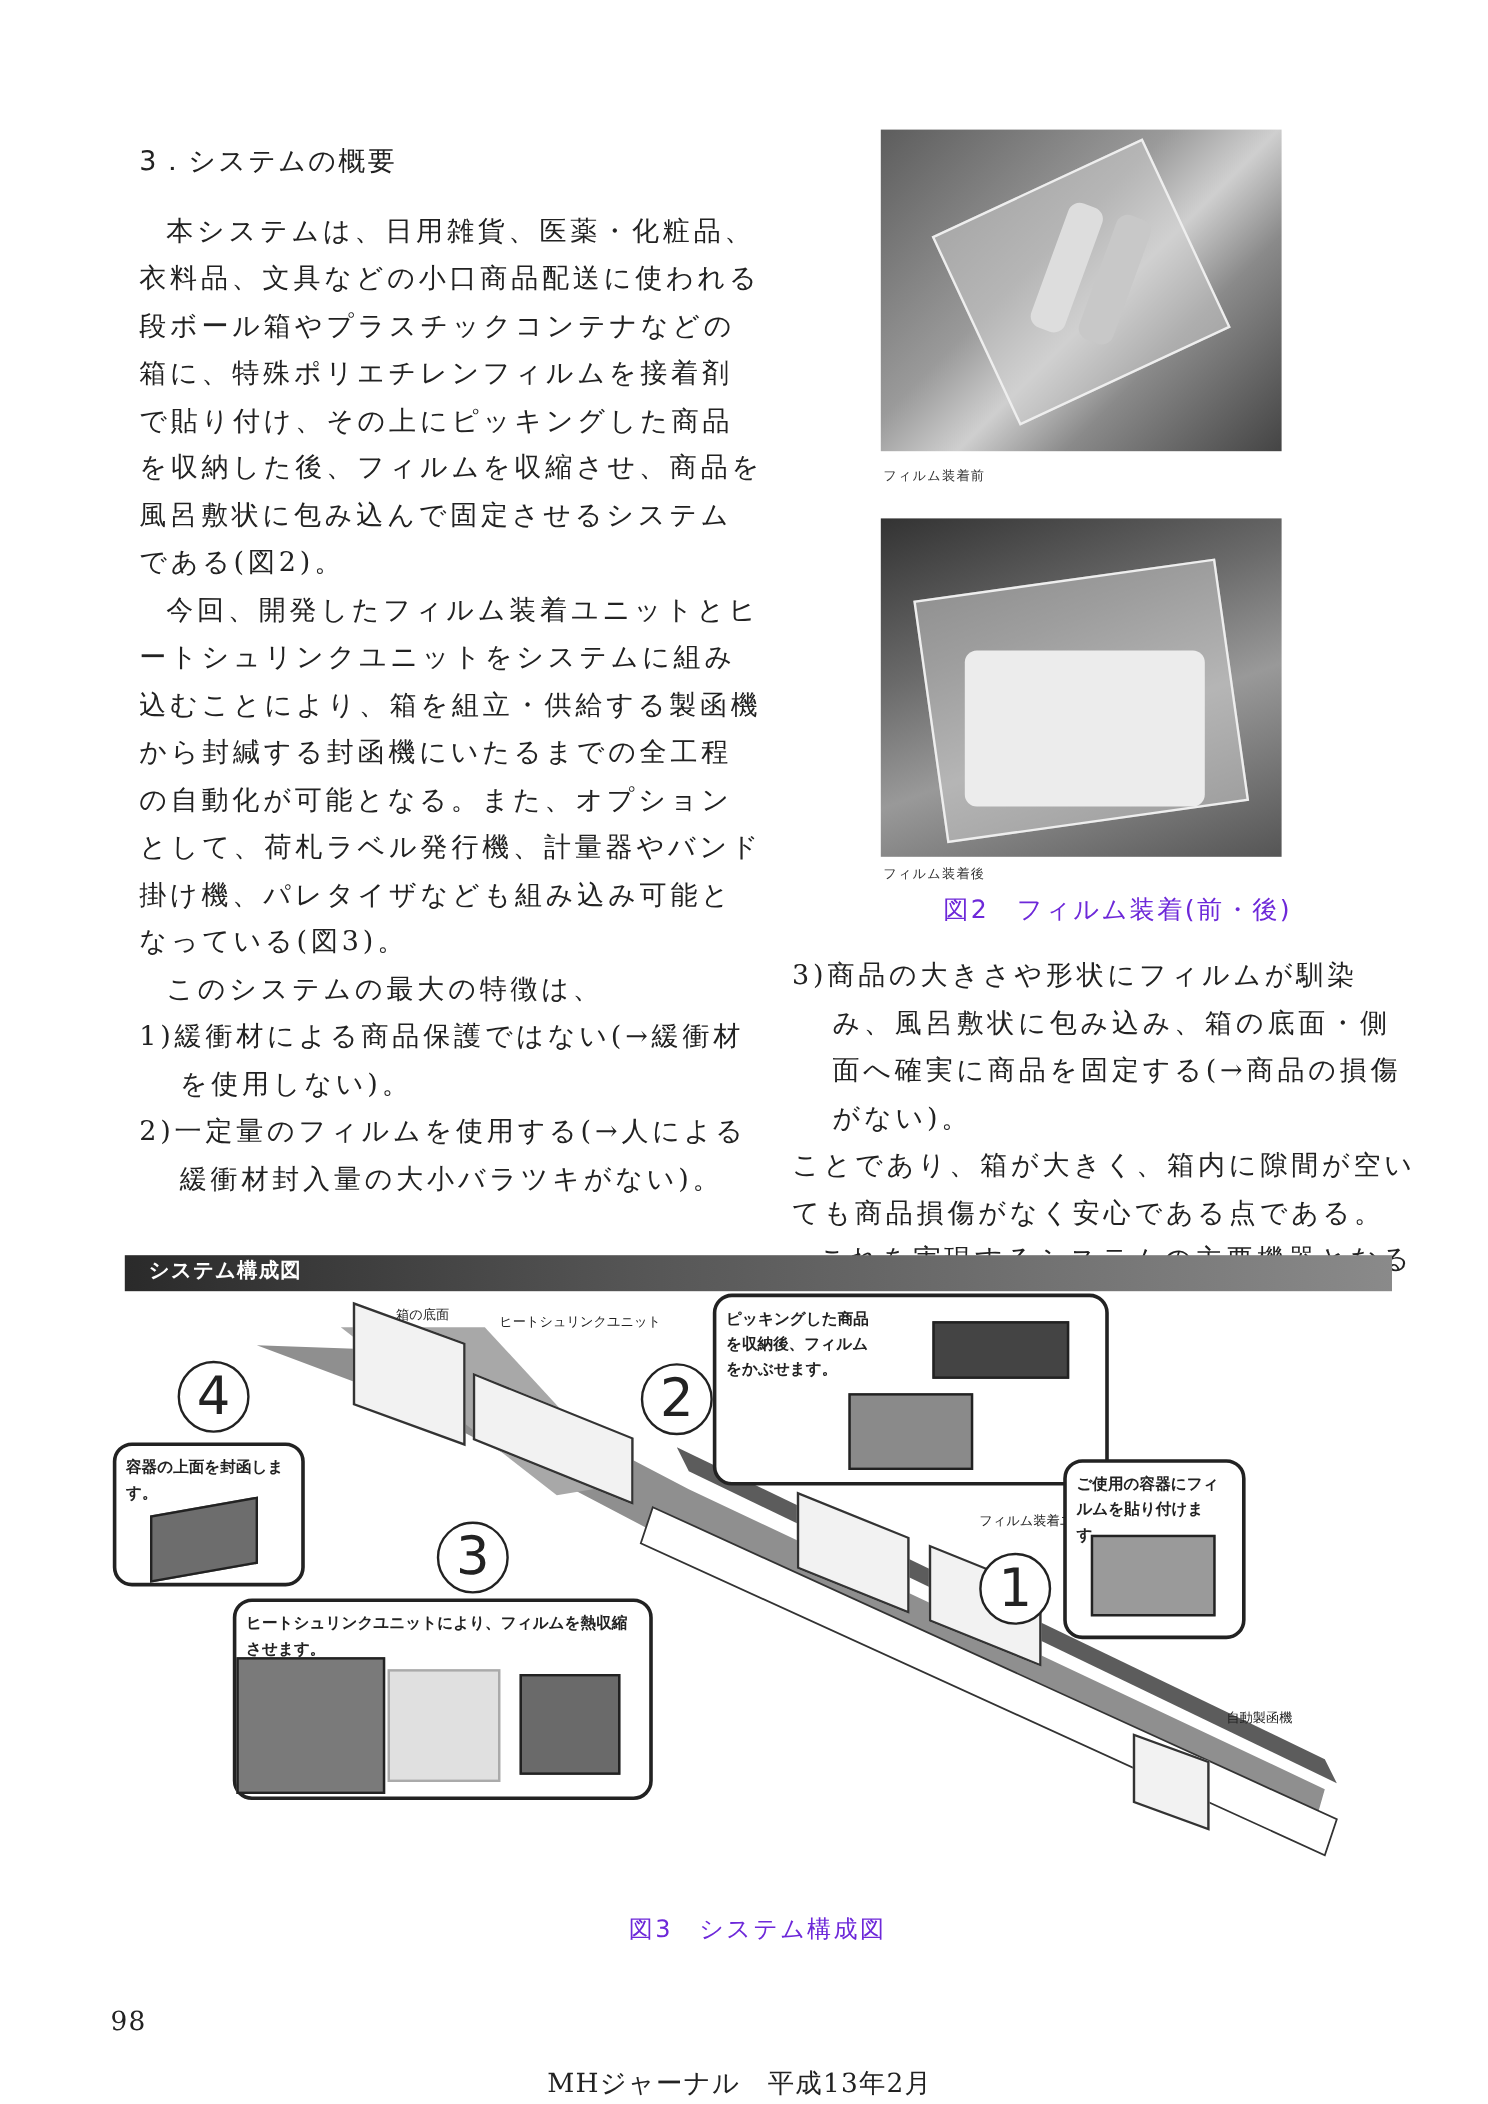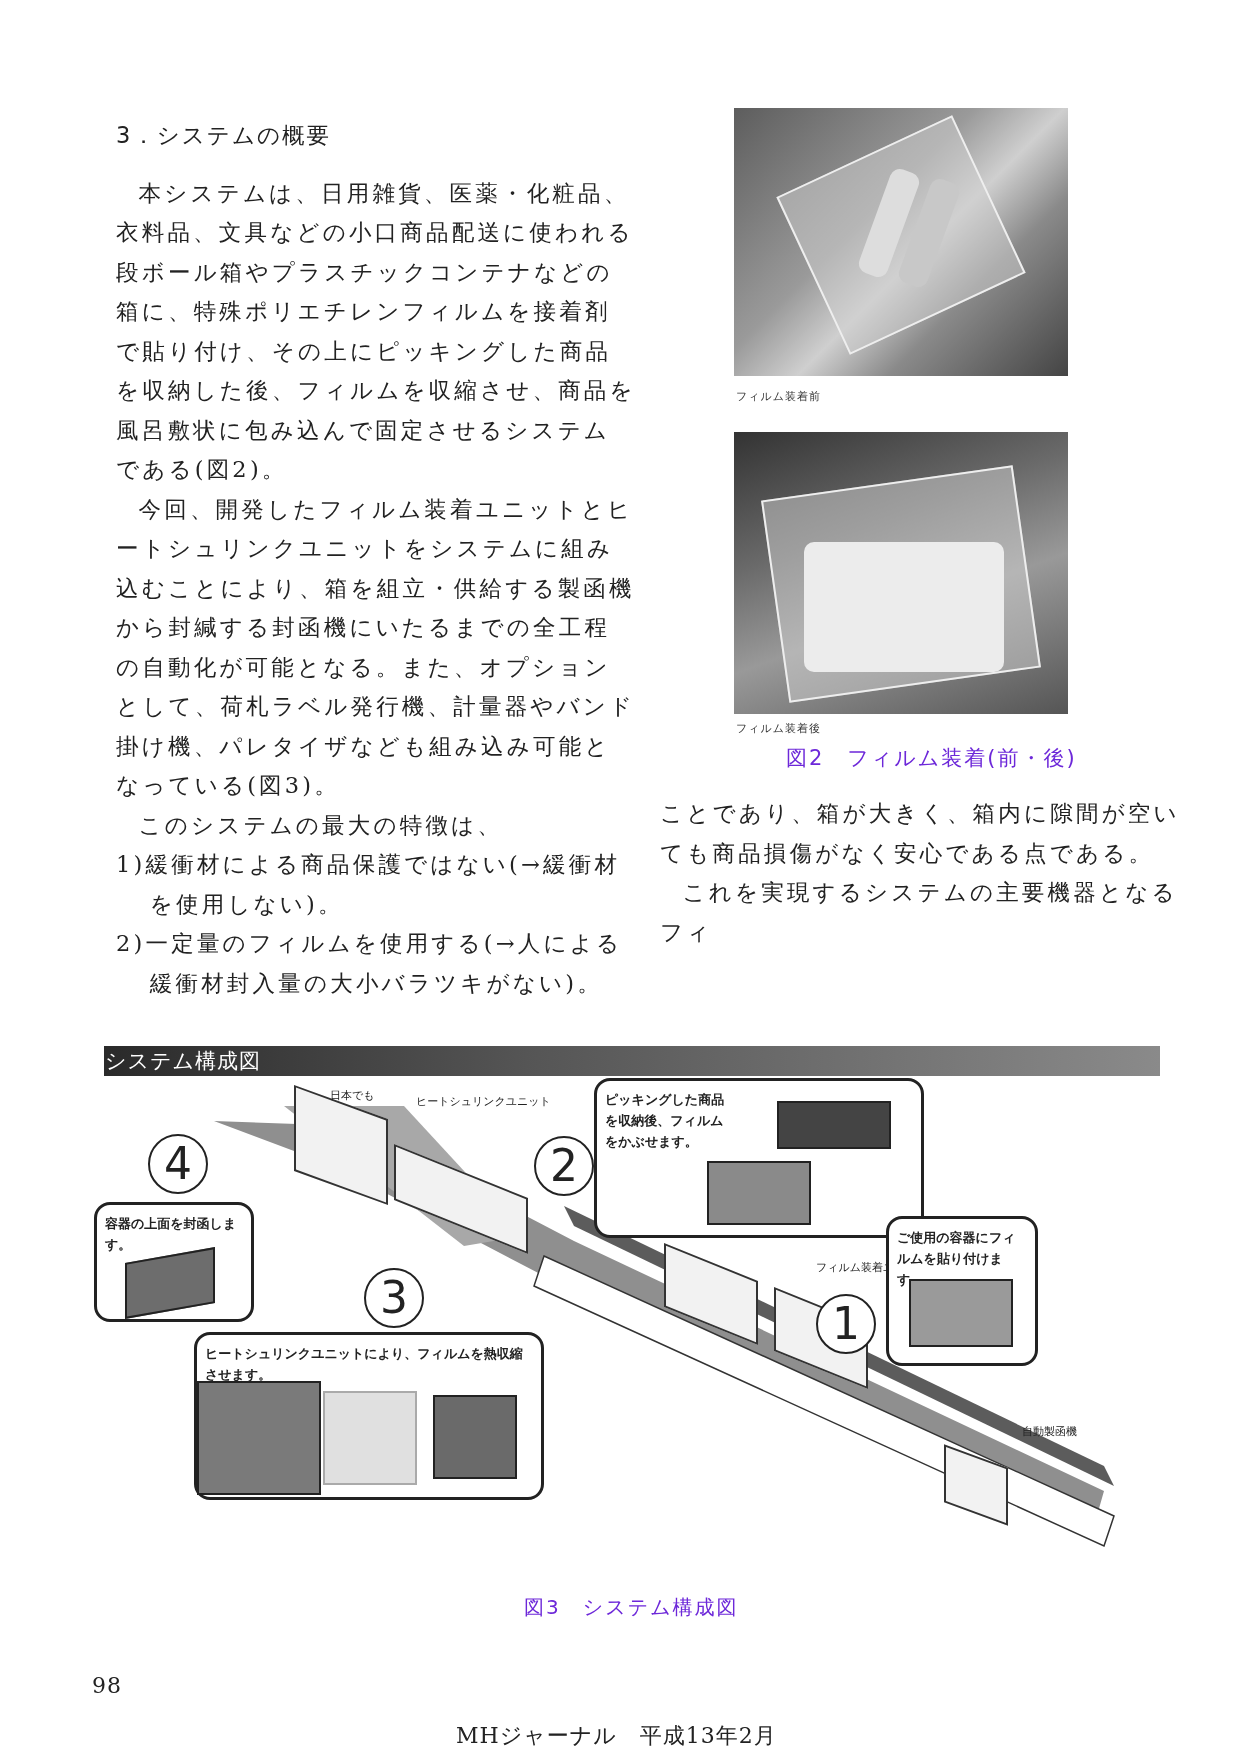--- a/index.html
+++ b/index.html
@@ -13,21 +13,21 @@
   .item{padding-left:1.5em;text-indent:-1.5em;}
   .photo{position:absolute;left:734px;width:334px;background:#7a7a7a;overflow:hidden;}
   .photo1{top:108px;height:268px;background:linear-gradient(135deg,#5d5d5d 0%,#9a9a9a 40%,#cfcfcf 55%,#8a8a8a 70%,#444 100%);}
   .photo2{top:432px;height:282px;background:linear-gradient(160deg,#333 0%,#6a6a6a 35%,#999 60%,#555 100%);}
   .photo .box{position:absolute;border:2px solid #eee;background:rgba(210,210,210,.5);transform:rotate(-25deg);}
   .photo .film{position:absolute;background:#ececec;border-radius:10px;}
   .photo-cap{position:absolute;left:736px;font-family:"DejaVu Sans",sans-serif;font-size:11px;color:#333;letter-spacing:1px;}
   .fig-cap{position:absolute;font-family:"DejaVu Sans",sans-serif;font-size:21px;letter-spacing:2px;color:#6d28d9;}
   .diagram{position:absolute;left:104px;top:1046px;width:1056px;height:530px;}
   .banner{position:absolute;left:0;top:0;width:1056px;height:30px;background:linear-gradient(90deg,#2a2a2a 0%,#555 40%,#8a8a8a 100%);}
-  .banner span{position:absolute;left:1px;top:1px;color:#fff;font-family:"DejaVu Sans",sans-serif;font-weight:normal;font-size:21px;letter-spacing:1px;}
+  .banner span{position:absolute;left:20px;top:1px;color:#fff;font-family:"DejaVu Sans",sans-serif;font-weight:bold;font-size:17px;letter-spacing:1px;}
   .bubble{position:absolute;border:3px solid #222;border-radius:16px;background:#fff;font-family:"DejaVu Sans",sans-serif;font-size:13px;font-weight:bold;line-height:21px;padding:8px;box-sizing:border-box;}
   .num{position:absolute;width:56px;height:56px;border:2px solid #222;border-radius:50%;background:#fff;font-family:"DejaVu Sans",sans-serif;font-size:44px;line-height:56px;text-align:center;color:#222;}
   .label{position:absolute;font-family:"DejaVu Sans",sans-serif;font-size:11px;color:#222;}
   .cbox{position:absolute;background:#6d6d6d;border:2px solid #222;}
   .machine{position:absolute;background:#f2f2f2;border:2px solid #333;}
   .footer{position:absolute;top:1673px;font-size:22px;letter-spacing:1px;}
 </style>
 </head>
 <body>
 
@@ -48,20 +48,21 @@
 <div class="photo-cap" style="top:389px;">フィルム装着前</div>
 
 <div class="photo photo2">
   <div class="box" style="left:40px;top:50px;width:250px;height:200px;transform:rotate(-8deg);"></div>
   <div class="film" style="left:70px;top:110px;width:200px;height:130px;"></div>
 </div>
 <div class="photo-cap" style="top:721px;">フィルム装着後</div>
 <div class="fig-cap" style="left:786px;top:744px;">図2　フィルム装着(前・後)</div>
 
 <div class="col right">
+  <p class="item">3)商品の大きさや形状にフィルムが馴染み、風呂敷状に包み込み、箱の底面・側面へ確実に商品を固定する(→商品の損傷がない)。</p>
   <p>ことであり、箱が大きく、箱内に隙間が空いても商品損傷がなく安心である点である。</p>
   <p class="indent">これを実現するシステムの主要機器となるフィ</p>
 </div>
 
 <div class="diagram">
   <div class="banner">
     <span>システム構成図</span>
   </div>
 
   <svg width="1056" height="530" style="position:absolute;left:0;top:0;">
@@ -70,21 +71,21 @@
     <polygon points="440,210 1010,470 1000,500 430,240" fill="#ffffff" stroke="#333" stroke-width="1.5"></polygon>
     <polygon points="460,160 1000,420 1010,440 470,180" fill="#5c5c5c"></polygon>
   </svg>
 
   <div class="machine" style="left:190px;top:56px;width:90px;height:82px;transform:skewY(20deg);"></div>
   <div class="machine" style="left:290px;top:125px;width:130px;height:52px;transform:skewY(22deg);"></div>
   <div class="machine" style="left:560px;top:216px;width:90px;height:60px;transform:skewY(22deg);"></div>
   <div class="machine" style="left:670px;top:260px;width:90px;height:60px;transform:skewY(22deg);"></div>
   <div class="machine" style="left:840px;top:410px;width:60px;height:54px;transform:skewY(20deg);"></div>
 
-  <div class="label" style="left:226px;top:42px;">日本でも</div>
+  <div class="label" style="left:226px;top:42px;">箱の底面</div>
   <div class="label" style="left:312px;top:48px;">ヒートシュリンクユニット</div>
   <div class="label" style="left:712px;top:214px;">フィルム装着ユニット</div>
   <div class="label" style="left:918px;top:378px;">自動製函機</div>
 
   <div class="num" style="left:44px;top:88px;">4</div>
   <div class="bubble" style="left:-10px;top:156px;width:160px;height:120px;">
     <div>容器の上面を封函します。</div>
     <div class="cbox" style="left:28px;top:50px;width:86px;height:52px;transform:skewY(-10deg);"></div>
   </div>
 

